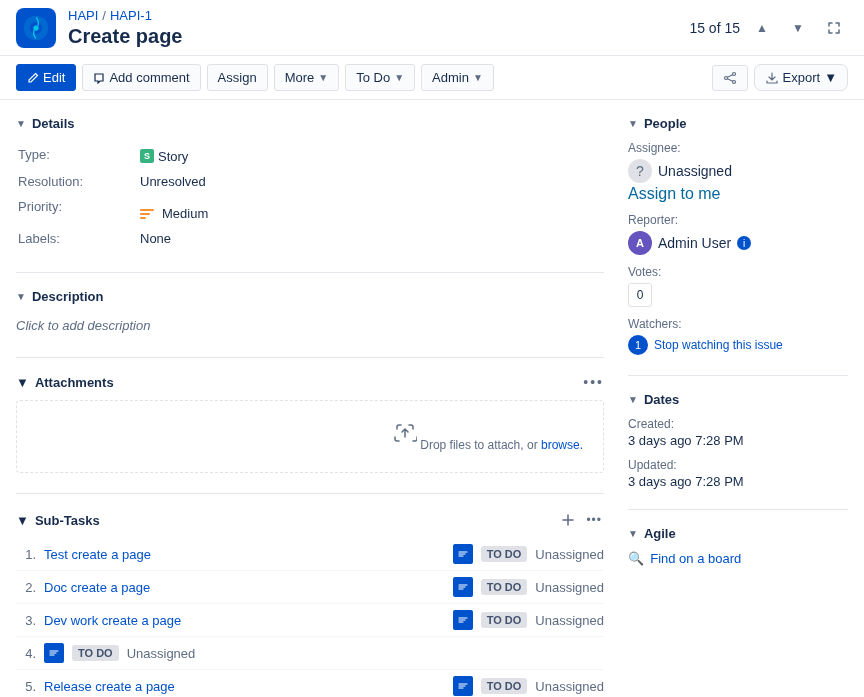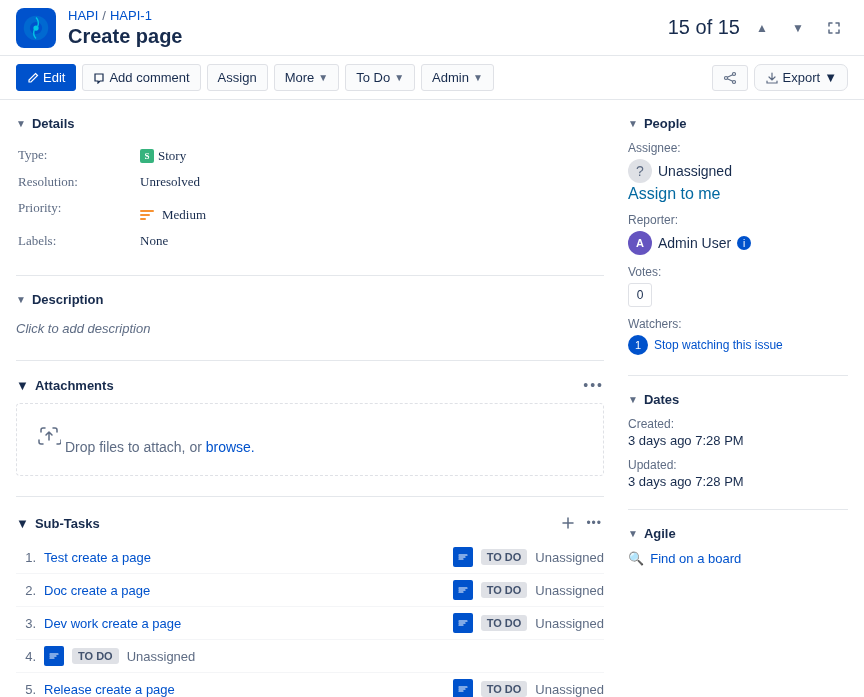--- a/index.html
+++ b/index.html
@@ -47,21 +47,21 @@
       margin-left: 0;
     }
     .title-area { display: flex; flex-direction: column; gap: 2px; }
     .topbar-right {
       margin-left: auto;
       display: flex;
       align-items: center;
       gap: 8px;
     }
     .nav-counter {
-      font-size: 20px;
+      font-size: 14px;
       color: #172b4d;
     }
     .nav-btn {
       background: none;
       border: none;
       cursor: pointer;
       padding: 4px;
       color: #5e6c84;
       font-size: 12px;
       display: flex;
@@ -161,21 +161,21 @@
       color: #172b4d;
       margin-bottom: 10px;
       cursor: pointer;
       user-select: none;
     }
     .section-header .chevron { color: #5e6c84; font-size: 10px; }
     .section-divider { border: none; border-top: 1px solid #e4e7eb; margin: 16px 0; }
 
     
     .details-table { width: 100%; }
-    .details-table tr td { padding: 4px 0; vertical-align: top; font-family: Liberation Serif, serif; }
+    .details-table tr td { padding: 4px 0; vertical-align: top; }
     .details-table .label-cell {
       color: #5e6c84;
       font-size: 13px;
       width: 120px;
       padding-right: 8px;
     }
     .details-table .value-cell {
       font-size: 13px;
       color: #172b4d;
     }
@@ -225,23 +225,23 @@
       font-weight: 600;
       font-size: 13px;
       color: #172b4d;
       cursor: pointer;
     }
     .more-icon { color: #5e6c84; letter-spacing: 2px; cursor: pointer; }
     .drop-zone {
       border: 1px dashed #dfe1e6;
       border-radius: 4px;
       padding: 20px;
-      text-align: left;
-      color: #5e6c84;
-      font-size: 14px;
+      text-align: right;
+      color: #5e6c84;
+      font-size: 12px;
       cursor: pointer;
     }
     .drop-zone .browse-link { color: #0052cc; text-decoration: none; cursor: pointer; }
 
     
     .subtasks-header {
       display: flex;
       align-items: center;
       justify-content: space-between;
       margin-bottom: 8px;

